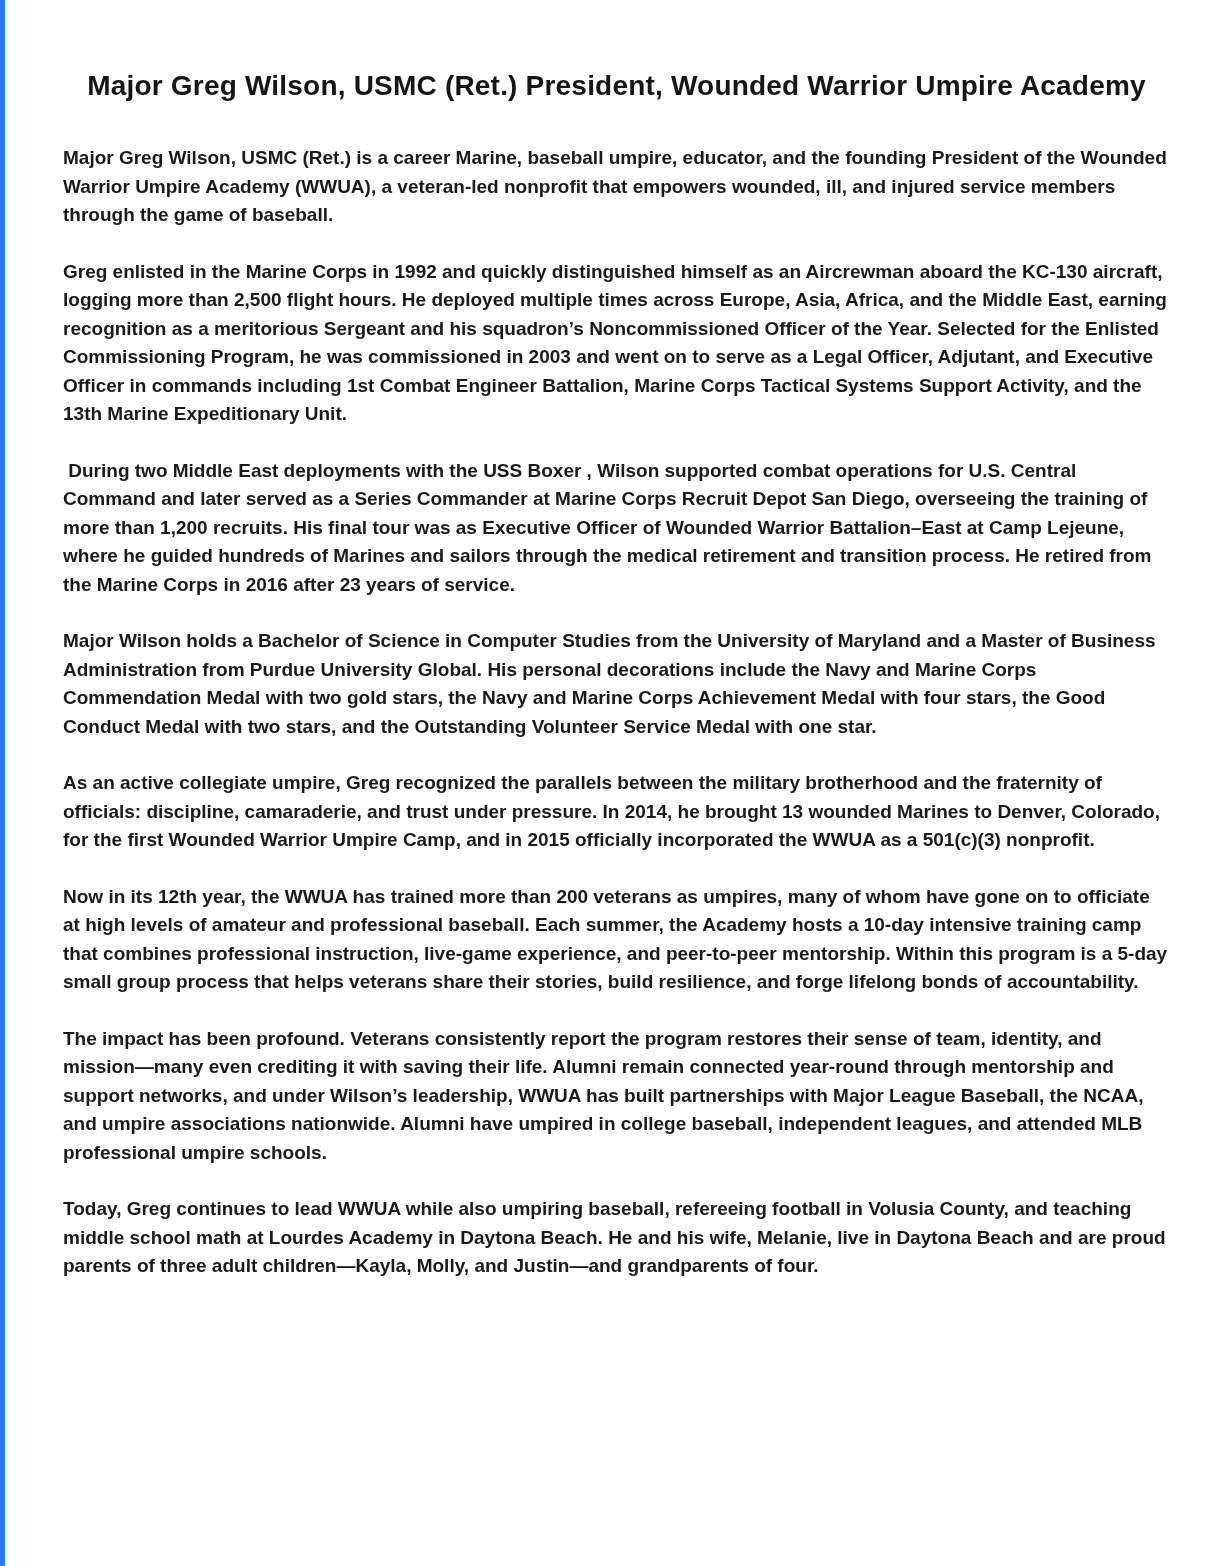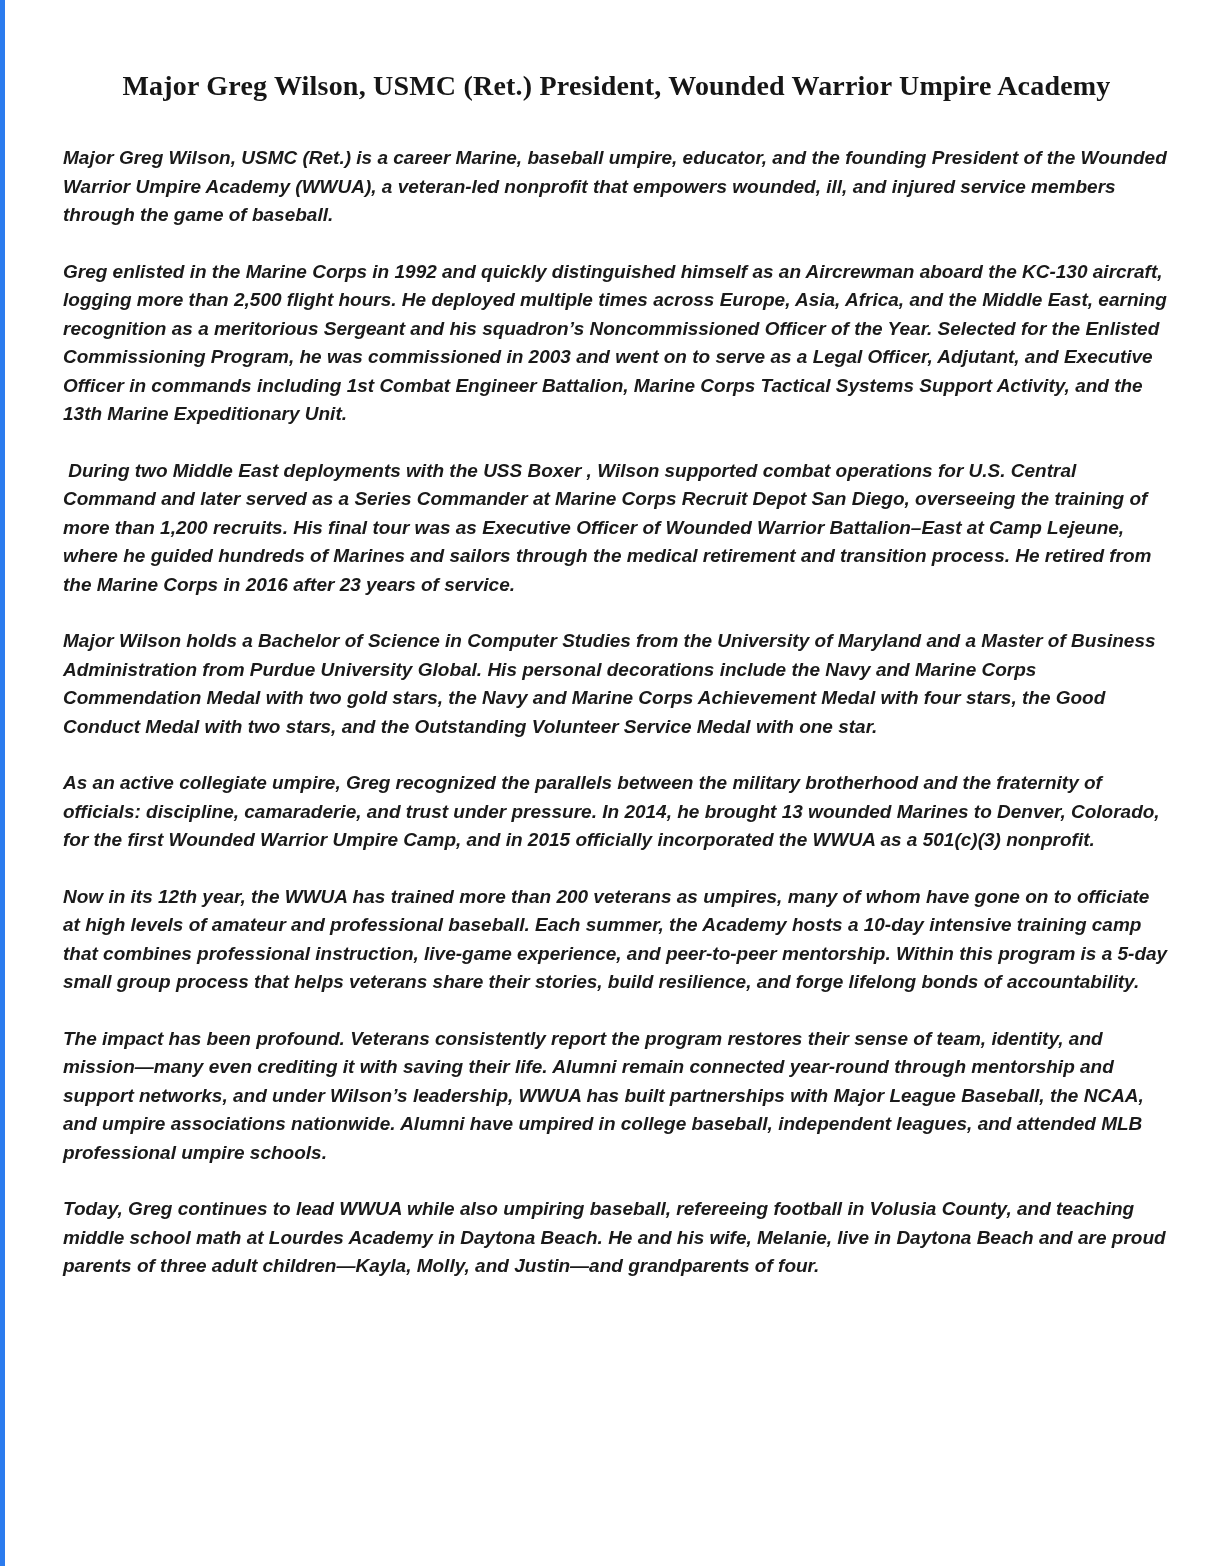--- a/index.html
+++ b/index.html
@@ -21,30 +21,28 @@
   .content {
     padding: 70px 62px 60px 63px;
   }
   h1.page-title {
     text-align: center;
     font-size: 28px;
     font-weight: 700;
     letter-spacing: 0.2px;
     margin-bottom: 42px;
     color: #161616;
-    font-family: Liberation Serif, serif;
   }
   .content p {
     font-size: 19px;
     font-weight: 700;
     line-height: 1.5;
     margin-bottom: 28px;
     white-space: pre-wrap;
     color: var(--text);
-    font-style: italic;
   }
 </style>
 </head>
 <body>
 
 <div class="page">
   <div class="accent-bar"></div>
   <main class="content">
     <h1 class="page-title">Major Greg Wilson, USMC (Ret.) President, Wounded Warrior Umpire Academy</h1>
     <p>Major Greg Wilson, USMC (Ret.) is a career Marine, baseball umpire, educator, and the founding President of the Wounded Warrior Umpire Academy (WWUA), a veteran-led nonprofit that empowers wounded, ill, and injured service members through the game of baseball.</p>

